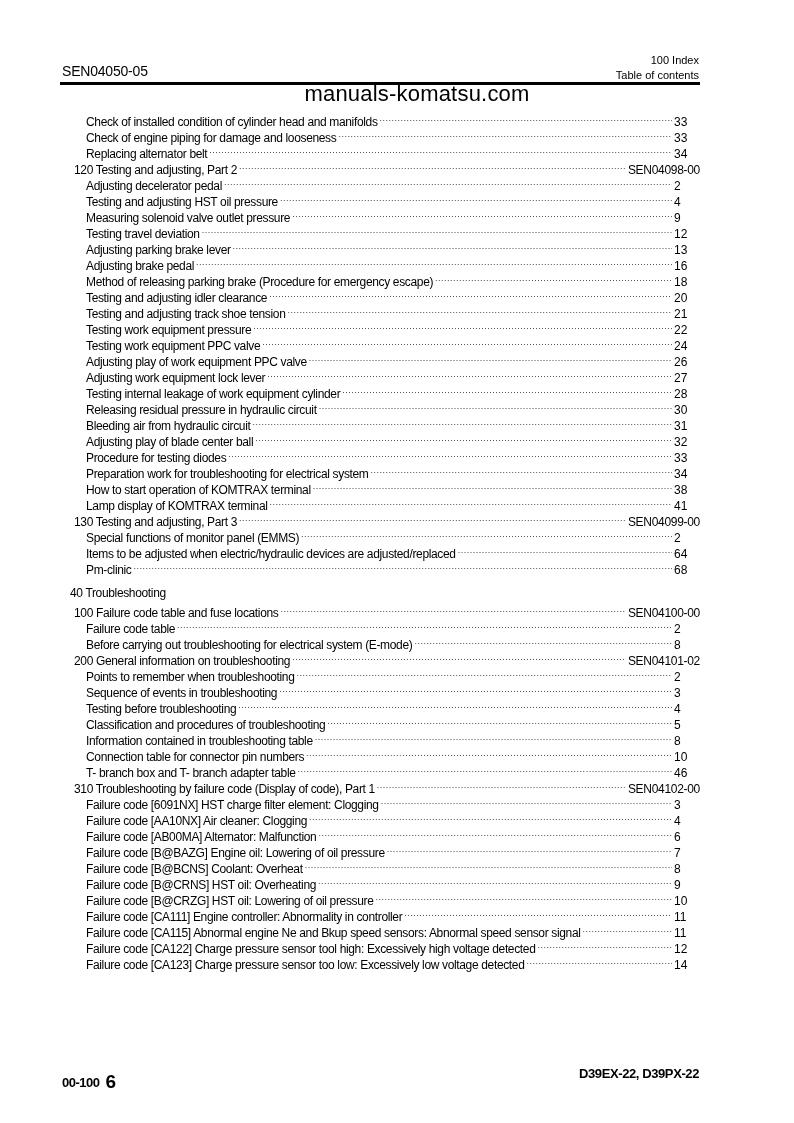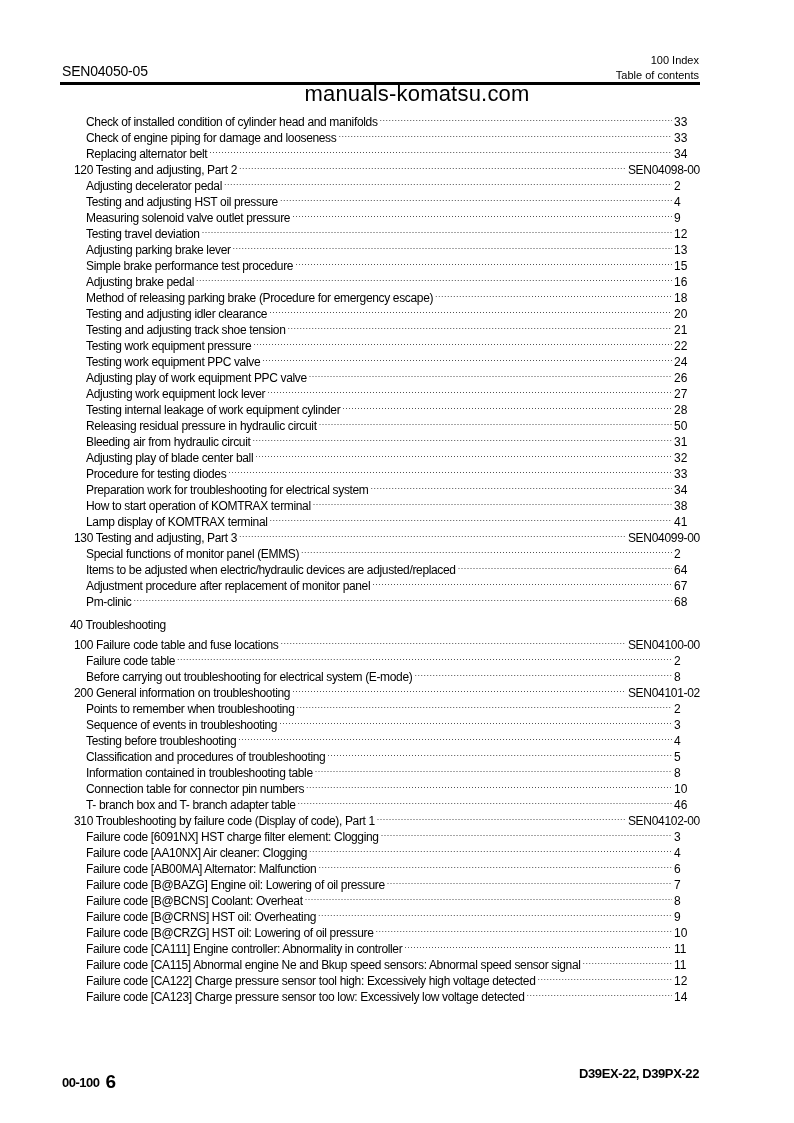--- a/index.html
+++ b/index.html
@@ -81,25 +81,20 @@
       <span class="lbl">Testing travel deviation</span>
       <span class="dots"></span>
       <span class="pg">12</span>
     </div>
   <div class="row item">
       <span class="lbl">Adjusting parking brake lever</span>
       <span class="dots"></span>
       <span class="pg">13</span>
     </div>
   <div class="row item">
-      <span class="lbl">Simple brake performance test procedure</span>
-      <span class="dots"></span>
-      <span class="pg">15</span>
-    </div>
-  <div class="row item">
       <span class="lbl">Adjusting brake pedal</span>
       <span class="dots"></span>
       <span class="pg">16</span>
     </div>
   <div class="row item">
       <span class="lbl">Method of releasing parking brake (Procedure for emergency escape)</span>
       <span class="dots"></span>
       <span class="pg">18</span>
     </div>
   <div class="row item">
@@ -133,21 +128,21 @@
       <span class="pg">27</span>
     </div>
   <div class="row item">
       <span class="lbl">Testing internal leakage of work equipment cylinder</span>
       <span class="dots"></span>
       <span class="pg">28</span>
     </div>
   <div class="row item">
       <span class="lbl">Releasing residual pressure in hydraulic circuit</span>
       <span class="dots"></span>
-      <span class="pg">50</span>
+      <span class="pg">30</span>
     </div>
   <div class="row item">
       <span class="lbl">Bleeding air from hydraulic circuit</span>
       <span class="dots"></span>
       <span class="pg">31</span>
     </div>
   <div class="row item">
       <span class="lbl">Adjusting play of blade center ball</span>
       <span class="dots"></span>
       <span class="pg">32</span>
@@ -180,25 +175,20 @@
     </div>
   <div class="row item">
       <span class="lbl">Special functions of monitor panel (EMMS)</span>
       <span class="dots"></span>
       <span class="pg">2</span>
     </div>
   <div class="row item">
       <span class="lbl">Items to be adjusted when electric/hydraulic devices are adjusted/replaced</span>
       <span class="dots"></span>
       <span class="pg">64</span>
-    </div>
-  <div class="row item">
-      <span class="lbl">Adjustment procedure after replacement of monitor panel</span>
-      <span class="dots"></span>
-      <span class="pg">67</span>
     </div>
   <div class="row item">
       <span class="lbl">Pm-clinic</span>
       <span class="dots"></span>
       <span class="pg">68</span>
     </div>
 
   <div class="row chapter">
       <span class="lbl">40 Troubleshooting</span>
     </div>

